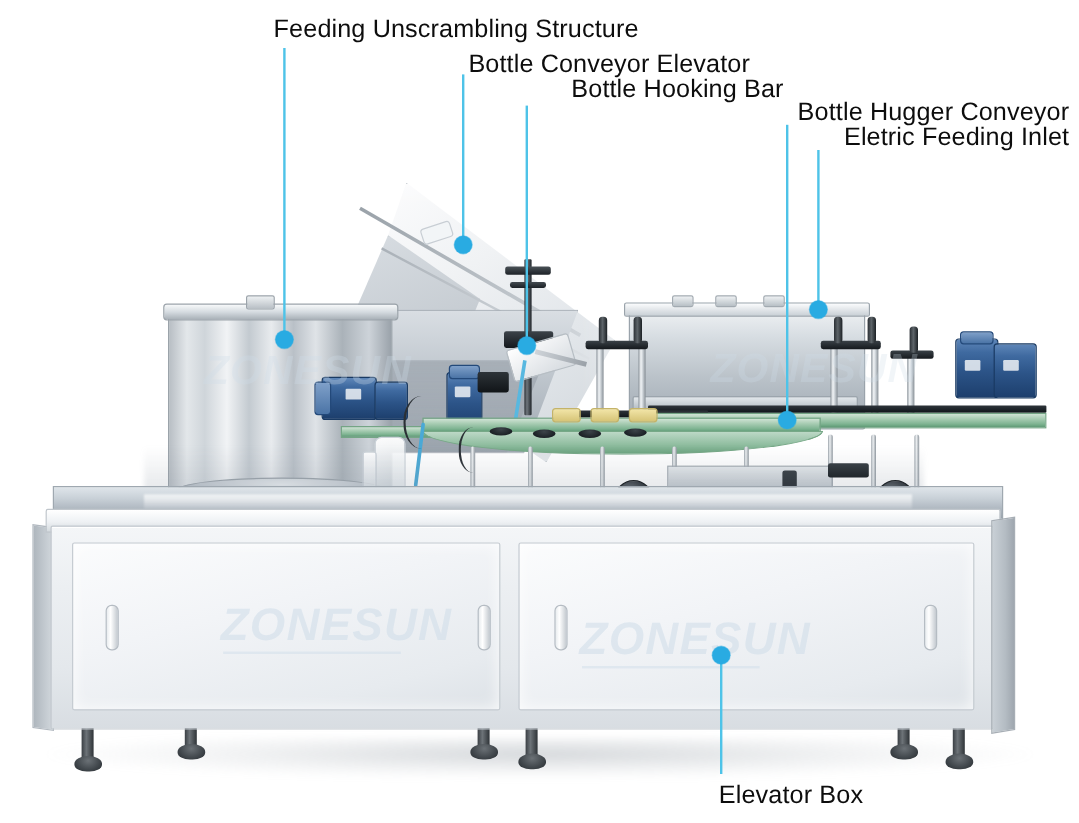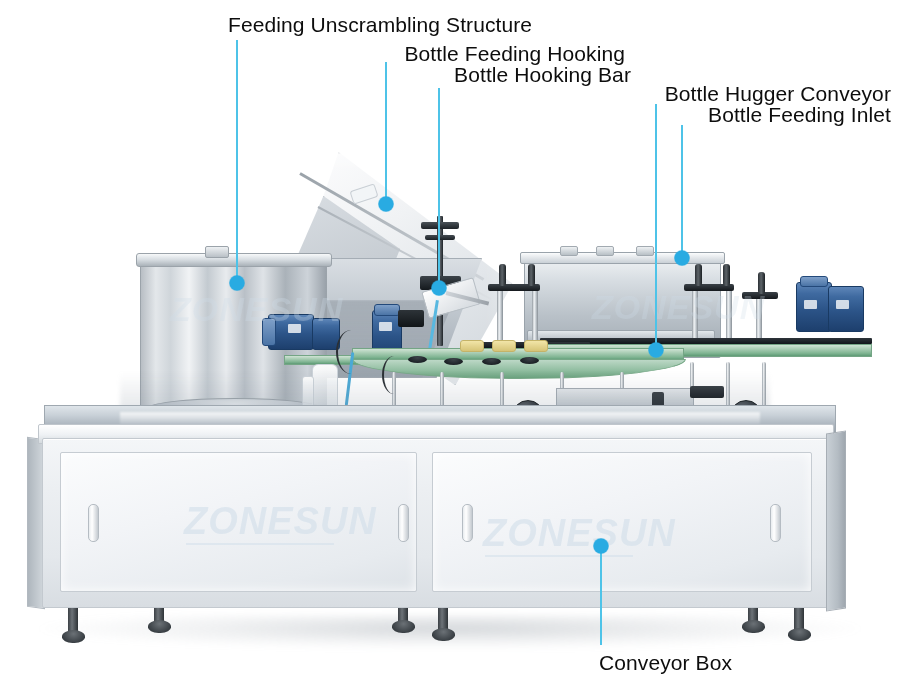--- a/index.html
+++ b/index.html
@@ -548,28 +548,28 @@
     <div class="wm" style="left:170px;top:290px;font-size:34px;opacity:.30;">ZONESUN</div>
     <div class="wm" style="left:592px;top:288px;font-size:34px;opacity:.28;">ZONESUN</div>
   </div>
 
   <div id="callouts">
       <div class="leader" style="left: 236px; top: 40px; height: 243px; background: rgb(78, 195, 232);"></div>
       <div class="leader-dot" style="left: 237px; top: 283px; background: rgb(41, 171, 226);"></div>
       <div class="callout-label" style="left: 228px; top: 14px;">Feeding Unscrambling Structure</div>
       <div class="leader" style="left: 385px; top: 62px; height: 142px; background: rgb(78, 195, 232);"></div>
       <div class="leader-dot" style="left: 386px; top: 204px; background: rgb(41, 171, 226);"></div>
-      <div class="callout-label lbl-r" style="left: 625px; top: 43px;">Bottle Feeding Hooking</div>
+      <div class="callout-label lbl-r" style="left: 625px; top: 43px;">Bottle Conveyor Elevator</div>
       <div class="leader" style="left: 438px; top: 88px; height: 200px; background: rgb(78, 195, 232);"></div>
       <div class="leader-dot" style="left: 439px; top: 288px; background: rgb(41, 171, 226);"></div>
-      <div class="callout-label lbl-r" style="left: 631px; top: 64px;">Bottle Hooking Bar</div>
+      <div class="callout-label lbl-r" style="left: 653px; top: 64px;">Bottle Hooking Bar</div>
       <div class="leader" style="left: 655px; top: 104px; height: 246px; background: rgb(78, 195, 232);"></div>
       <div class="leader-dot" style="left: 656px; top: 350px; background: rgb(41, 171, 226);"></div>
       <div class="callout-label lbl-r" style="left: 891px; top: 83px;">Bottle Hugger Conveyor</div>
       <div class="leader" style="left: 681px; top: 125px; height: 133px; background: rgb(78, 195, 232);"></div>
       <div class="leader-dot" style="left: 682px; top: 258px; background: rgb(41, 171, 226);"></div>
-      <div class="callout-label lbl-r" style="left: 891px; top: 104px;">Bottle Feeding Inlet</div>
+      <div class="callout-label lbl-r" style="left: 891px; top: 104px;">Eletric Feeding Inlet</div>
       <div class="leader" style="left: 600px; top: 553px; height: 92px; background: rgb(78, 195, 232);"></div>
       <div class="leader-dot" style="left: 601px; top: 546px; background: rgb(41, 171, 226);"></div>
-      <div class="callout-label" style="left: 599px; top: 652px;">Conveyor Box</div>
+      <div class="callout-label" style="left: 599px; top: 652px;">Elevator Box</div>
     </div>
 
 </div>
 
 </body></html>

